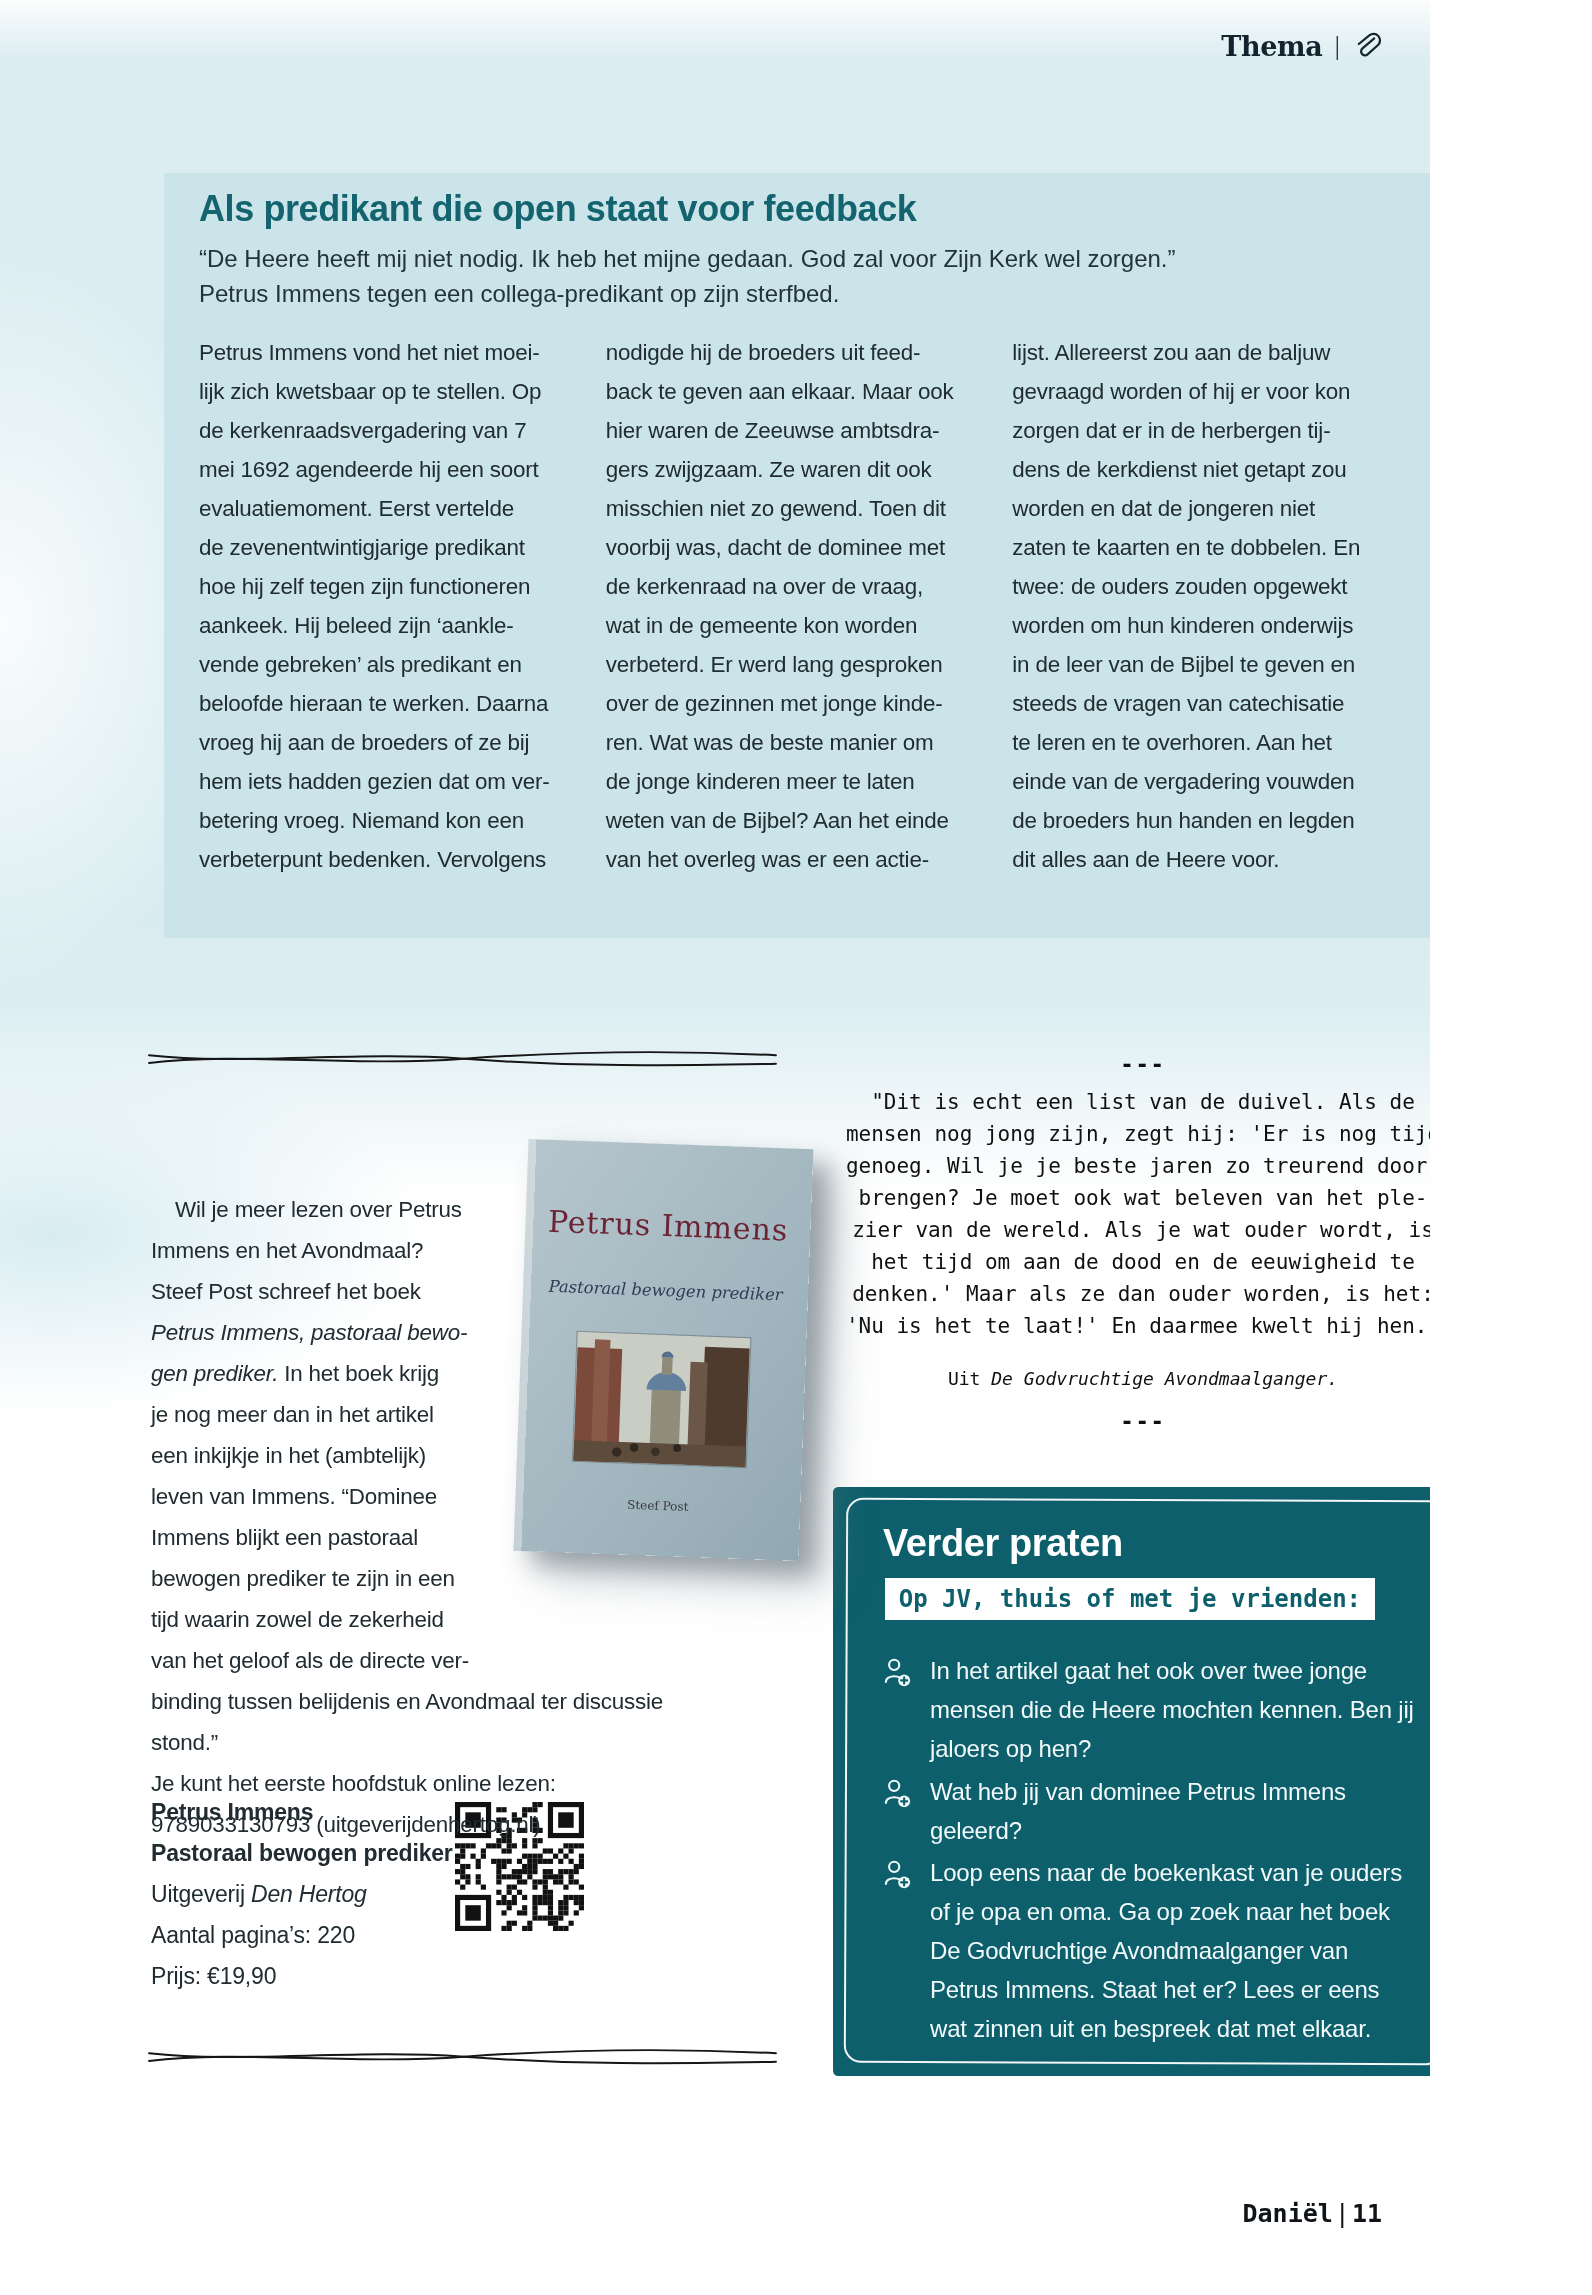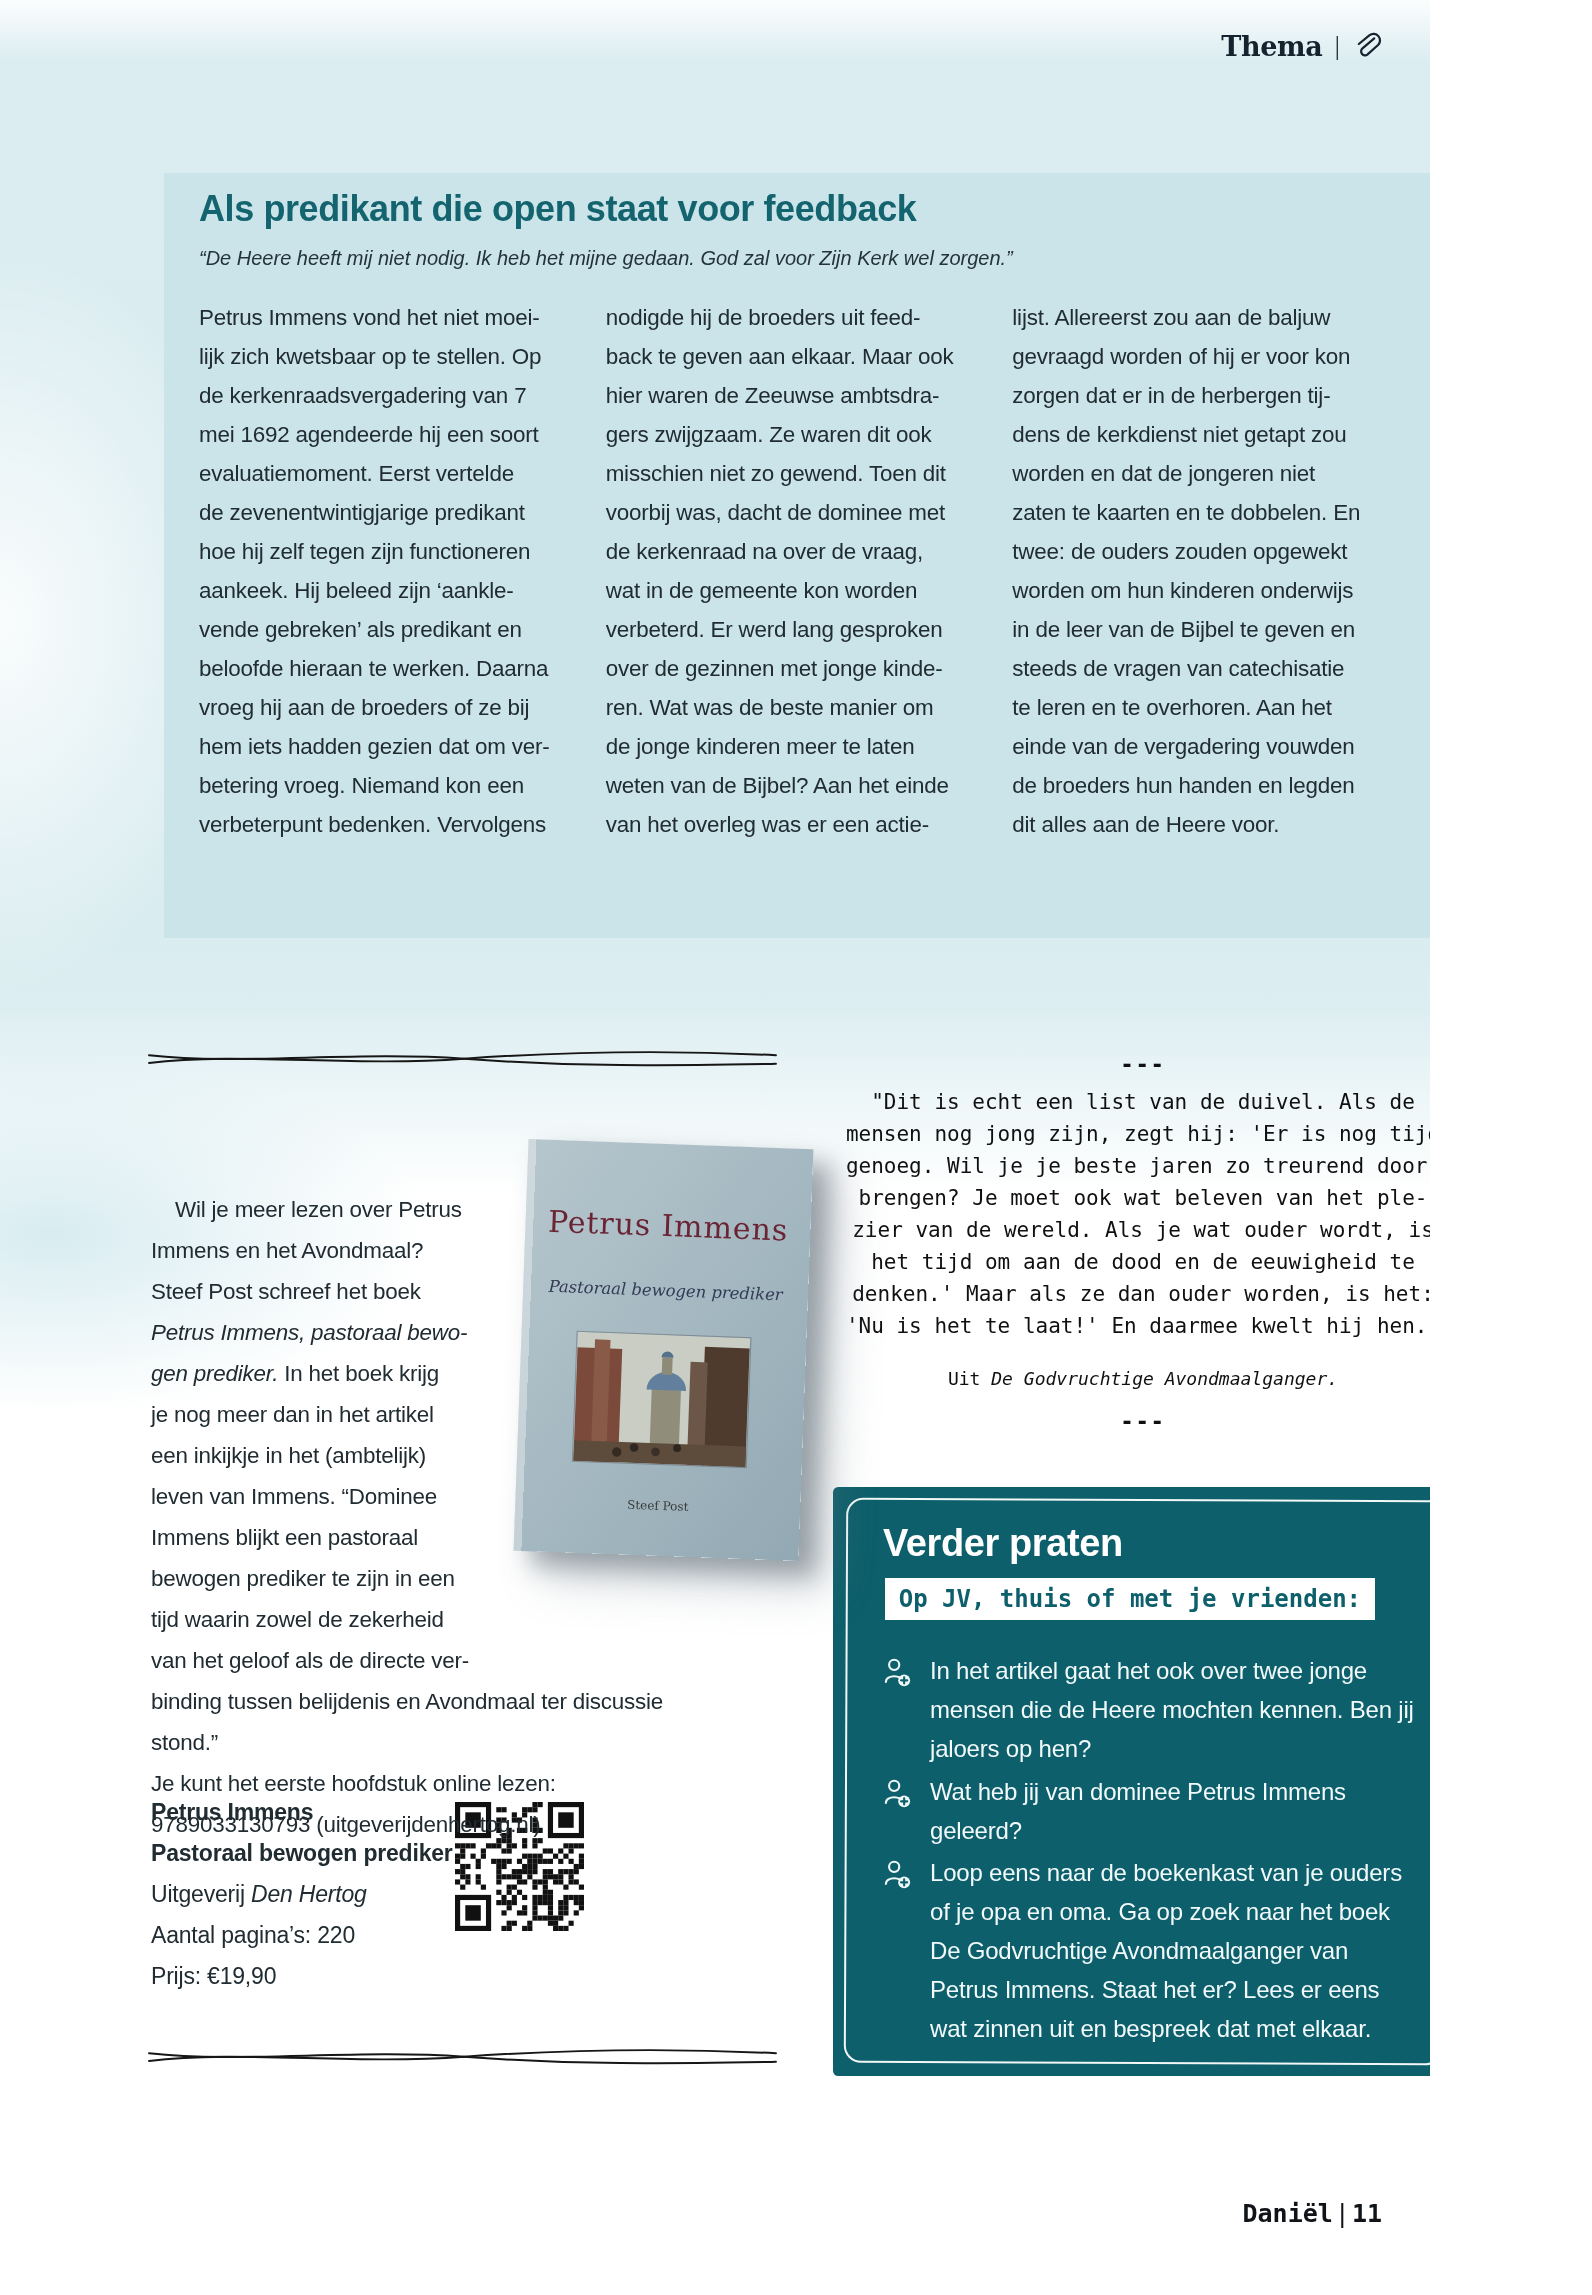--- a/index.html
+++ b/index.html
@@ -31,21 +31,21 @@
   .clip svg{display:block;}
   
   .feature{
     position:absolute;left:164px;top:173px;width:1269px;height:765px;
     background:var(--panel-blue);padding:15px 35px 0 35px;
   }
   .feature h1{
     font-size:36px;line-height:41px;font-weight:800;color:var(--heading-teal);
     letter-spacing:-0.4px;margin-bottom:12px;
   }
-  .fquote{font-size:20px;line-height:35px;font-style:italic;color:#23333a;}
+  .fquote{font-size:24px;line-height:35px;color:#23333a;}
   .fattr{font-size:24px;line-height:35px;color:#23333a;}
   .cols{display:flex;gap:21px;margin-top:22.4px;}
   .col{flex:1;font-size:22.4px;line-height:39px;white-space:pre;letter-spacing:-0.2px;color:var(--ink);}
   
   .divider{position:absolute;left:145px;}
   .divider-top{top:1044px;}
   .divider-bottom{top:2042px;}
   
   .typewriter{position:absolute;left:816px;top:1051px;width:654px;text-align:center;color:#101010;}
   .tw-dash{font-family:"DejaVu Sans Mono",monospace;font-weight:bold;font-size:22.4px;letter-spacing:1.7px;}
@@ -114,20 +114,21 @@
     <span class="clip">
       <svg width="29" height="31" viewBox="0 0 34 36">
         <path d="M23.5 7.5 L11.5 21 a4.6 4.6 0 0 0 6.9 6.1 L29 14.5 a7.6 7.6 0 0 0 -11.4 -10 L6.5 16.5" fill="none" stroke="#14232e" stroke-width="2.6" stroke-linecap="round" stroke-linejoin="round" transform="rotate(8 17 18)"></path>
       </svg>
     </span>
   </div>
 
   <section class="feature">
     <h1>Als predikant die open staat voor feedback</h1>
     <p class="fquote">“De Heere heeft mij niet nodig. Ik heb het mijne gedaan. God zal voor Zijn Kerk wel zorgen.”</p>
+    <p class="fattr">Petrus Immens tegen een collega-predikant op zijn sterfbed.</p>
     <div class="cols">
       <div class="col">Petrus Immens vond het niet moei-
 lijk zich kwetsbaar op te stellen. Op
 de kerkenraadsvergadering van 7
 mei 1692 agendeerde hij een soort
 evaluatiemoment. Eerst vertelde
 de zevenentwintigjarige predikant
 hoe hij zelf tegen zijn functioneren
 aankeek. Hij beleed zijn ‘aankle-
 vende gebreken’ als predikant en

